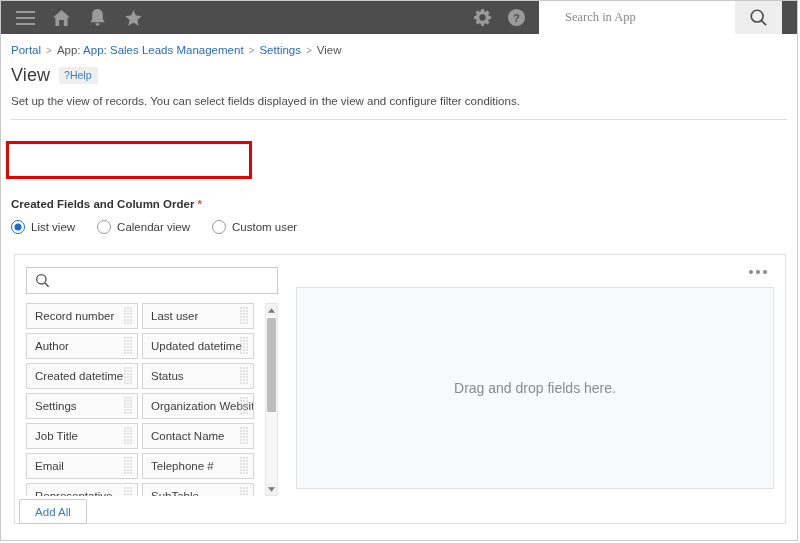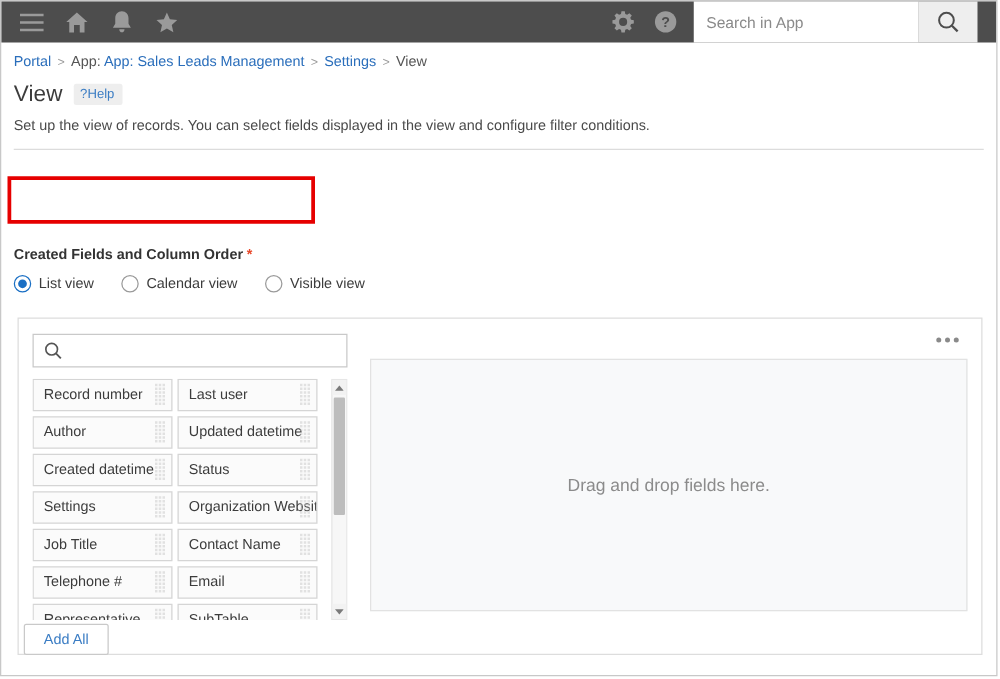--- a/index.html
+++ b/index.html
@@ -70,26 +70,26 @@
     align-items: stretch;
     height: 33px;
     margin-left: 6px;
     margin-right: 15px;
   }
   .searchbox {
     width: 168px;
     background: #ffffff;
     display: flex;
     align-items: center;
-    padding-left: 10px;
+    padding-left: 26px;
     font-size: 12.5px;
     color: #1d4ed8;
     border: none;
     outline: none;
-    font-family: Liberation Sans, sans-serif;
+    font-family: Liberation Serif, serif;
   }
   .searchbox::placeholder { color: #8a8a8a; }
   .searchbtn {
     width: 47px;
     background: #eeeeee;
     display: flex;
     align-items: center;
     justify-content: center;
     cursor: pointer;
   }
@@ -489,21 +489,21 @@
     <div class="radio-item">
       <span class="radio-dot on"></span>
       <span class="radio-label">List view</span>
     </div>
     <div class="radio-item">
       <span class="radio-dot"></span>
       <span class="radio-label">Calendar view</span>
     </div>
     <div class="radio-item">
       <span class="radio-dot"></span>
-      <span class="radio-label">Visible view</span>
+      <span class="radio-label">Custom user</span>
     </div>
   </div>
 
   <div class="panel">
 
     <div class="leftcol">
       <div class="searchfields">
         <span class="sf-icon">
           <svg width="15" height="15" viewBox="0 0 18 18">
             <circle cx="7.6" cy="7.6" r="5.6" fill="none" stroke="#555" stroke-width="1.6"></circle>
@@ -738,44 +738,44 @@
                 <span style="left: 6px; top: 9px;"></span>
                 <span style="left: 0px; top: 12px;"></span>
                 <span style="left: 3px; top: 12px;"></span>
                 <span style="left: 6px; top: 12px;"></span>
                 <span style="left: 0px; top: 15px;"></span>
                 <span style="left: 3px; top: 15px;"></span>
                 <span style="left: 6px; top: 15px;"></span>
               </span>
             </div>
             <div class="chip">
+              <span class="chip-label">Email</span>
+              <span class="chip-grip">
+                <span style="left: 0px; top: 0px;"></span>
+                <span style="left: 3px; top: 0px;"></span>
+                <span style="left: 6px; top: 0px;"></span>
+                <span style="left: 0px; top: 3px;"></span>
+                <span style="left: 3px; top: 3px;"></span>
+                <span style="left: 6px; top: 3px;"></span>
+                <span style="left: 0px; top: 6px;"></span>
+                <span style="left: 3px; top: 6px;"></span>
+                <span style="left: 6px; top: 6px;"></span>
+                <span style="left: 0px; top: 9px;"></span>
+                <span style="left: 3px; top: 9px;"></span>
+                <span style="left: 6px; top: 9px;"></span>
+                <span style="left: 0px; top: 12px;"></span>
+                <span style="left: 3px; top: 12px;"></span>
+                <span style="left: 6px; top: 12px;"></span>
+                <span style="left: 0px; top: 15px;"></span>
+                <span style="left: 3px; top: 15px;"></span>
+                <span style="left: 6px; top: 15px;"></span>
+              </span>
+            </div>
+            <div class="chip">
               <span class="chip-label">Telephone #</span>
-              <span class="chip-grip">
-                <span style="left: 0px; top: 0px;"></span>
-                <span style="left: 3px; top: 0px;"></span>
-                <span style="left: 6px; top: 0px;"></span>
-                <span style="left: 0px; top: 3px;"></span>
-                <span style="left: 3px; top: 3px;"></span>
-                <span style="left: 6px; top: 3px;"></span>
-                <span style="left: 0px; top: 6px;"></span>
-                <span style="left: 3px; top: 6px;"></span>
-                <span style="left: 6px; top: 6px;"></span>
-                <span style="left: 0px; top: 9px;"></span>
-                <span style="left: 3px; top: 9px;"></span>
-                <span style="left: 6px; top: 9px;"></span>
-                <span style="left: 0px; top: 12px;"></span>
-                <span style="left: 3px; top: 12px;"></span>
-                <span style="left: 6px; top: 12px;"></span>
-                <span style="left: 0px; top: 15px;"></span>
-                <span style="left: 3px; top: 15px;"></span>
-                <span style="left: 6px; top: 15px;"></span>
-              </span>
-            </div>
-            <div class="chip">
-              <span class="chip-label">Email</span>
               <span class="chip-grip">
                 <span style="left: 0px; top: 0px;"></span>
                 <span style="left: 3px; top: 0px;"></span>
                 <span style="left: 6px; top: 0px;"></span>
                 <span style="left: 0px; top: 3px;"></span>
                 <span style="left: 3px; top: 3px;"></span>
                 <span style="left: 6px; top: 3px;"></span>
                 <span style="left: 0px; top: 6px;"></span>
                 <span style="left: 3px; top: 6px;"></span>
                 <span style="left: 6px; top: 6px;"></span>

